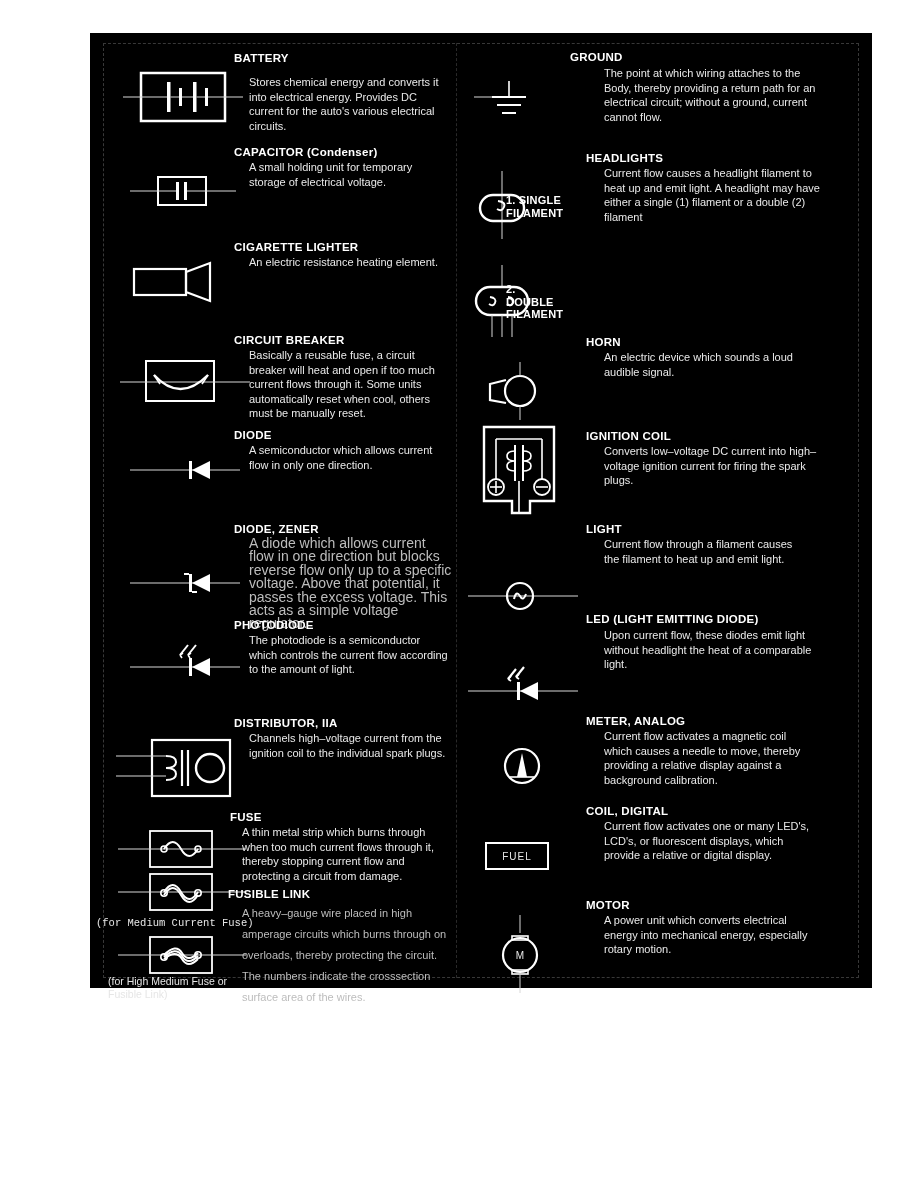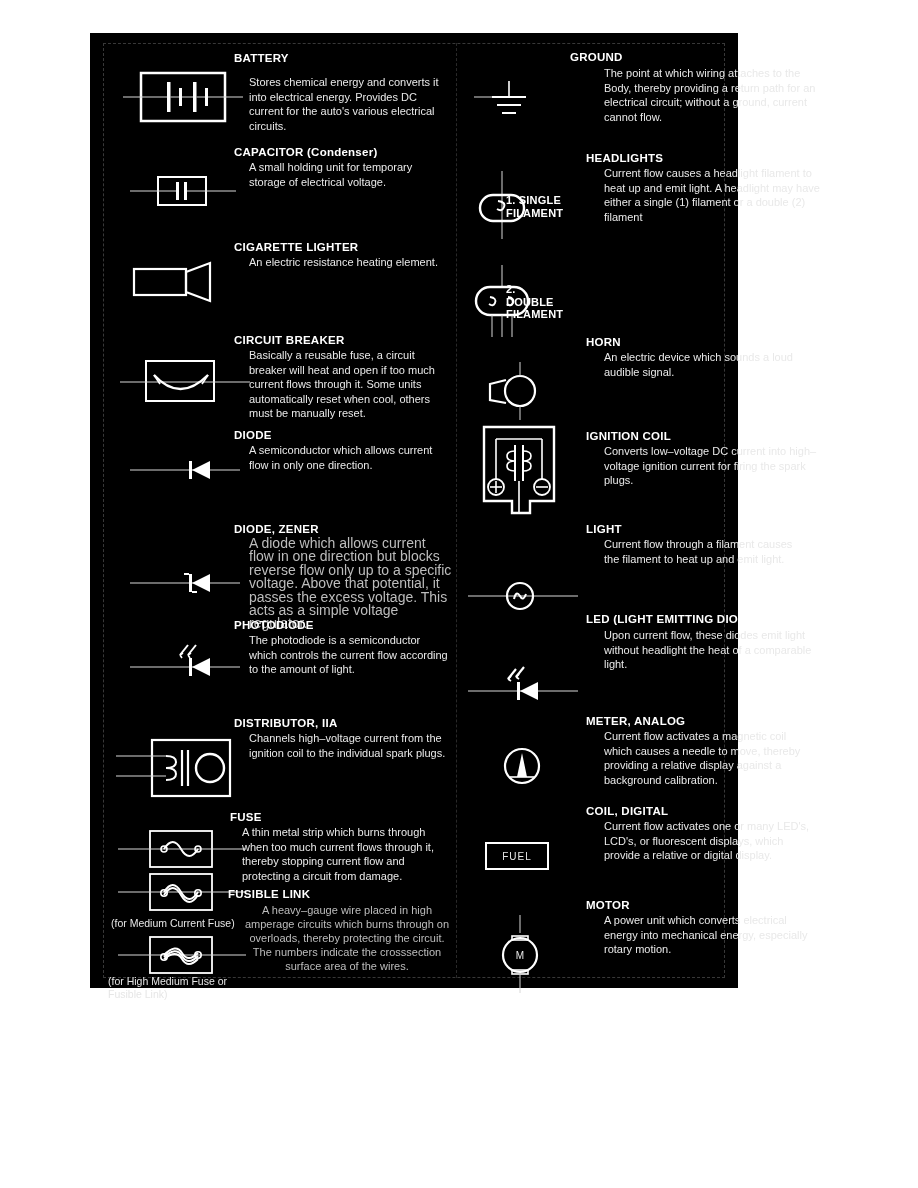--- a/index.html
+++ b/index.html
@@ -1,21 +1,21 @@
 <!DOCTYPE html>
 <html><head>
 <meta charset="utf-8">
 <style>
   html,body{margin:0;padding:0;background:#ffffff;}
   body{width:918px;height:1188px;font-family:"Liberation Sans",sans-serif;overflow:hidden;}
 
   #page{position:relative;width:918px;height:1188px;background:#ffffff;}
 
   #panel{
-    position:absolute;left:90px;top:33px;width:648px;height:955px;
+    position:absolute;left:90px;top:33px;width:782px;height:955px;
     background:#000000;
   }
   
   #inner-frame{
     position:absolute;left:13px;top:10px;right:13px;bottom:10px;
     border:1px dashed rgba(255,255,255,0.22);
     pointer-events:none;
   }
   
   #col-divider{
@@ -195,39 +195,39 @@
         <div class="sym" style="left:28px;top:835px;">
           <svg width="130" height="48" viewBox="0 0 130 48">
             <rect x="32" y="6" width="62" height="36" class="wh" stroke-width="1.8"></rect>
             <line x1="0" y1="24" x2="128" y2="24" class="wh thin"></line>
             <path d="M46,24 Q55,10 63,24 Q71,38 80,24" class="wh" stroke-width="2"></path>
             <path d="M46,27 Q55,13 63,27 Q71,41 80,27" class="wh" stroke-width="2"></path>
             <circle cx="46" cy="25" r="3.2" class="wh" stroke-width="1.6"></circle>
             <circle cx="80" cy="25" r="3.2" class="wh" stroke-width="1.6"></circle>
           </svg>
         </div>
-        <div class="txt caption" style="left:21px;top:884px;width:160px;">(for Medium Current Fuse)</div>
+        <div class="txt caption" style="left:6px;top:884px;width:160px;font-family:Liberation Mono, monospace;">(for Medium Current Fuse)</div>
         <div class="sym" style="left:28px;top:898px;">
           <svg width="130" height="48" viewBox="0 0 130 48">
             <rect x="32" y="6" width="62" height="36" class="wh" stroke-width="1.8"></rect>
             <line x1="0" y1="24" x2="128" y2="24" class="wh thin"></line>
             <path d="M46,24 Q58,12 64,22 Q70,32 80,22" class="wh" stroke-width="2"></path>
             <path d="M46,26 Q58,15 64,25 Q70,35 80,25" class="wh" stroke-width="2"></path>
             <path d="M46,28 Q58,18 64,28 Q70,38 80,28" class="wh" stroke-width="2"></path>
             <circle cx="46" cy="26" r="3.2" class="wh" stroke-width="1.6"></circle>
             <circle cx="80" cy="24" r="3.2" class="wh" stroke-width="1.6"></circle>
           </svg>
         </div>
         <div class="txt caption" style="left:18px;top:942px;width:170px;">(for High Medium Fuse or
 Fusible Link)</div>
 
         <div class="txt term" style="left:140px;top:778px;">FUSE</div>
         <div class="txt desc" style="left:152px;top:792px;width:208px;">A thin metal strip which burns through when too much current flows through it, thereby stopping current flow and protecting a circuit from damage.</div>
         <div class="txt term" style="left:138px;top:855px;">FUSIBLE LINK</div>
-        <div class="txt desc dim" style="left:152px;top:870px;width:210px;line-height:14px;text-align:center;">A heavy–gauge wire placed in high amperage circuits which burns through on overloads, thereby protecting the circuit. The numbers indicate the crosssection surface area of the wires.</div>
+        <div class="txt desc dim" style="left:152px;top:870px;width:210px;line-height:21px;">A heavy–gauge wire placed in high amperage circuits which burns through on overloads, thereby protecting the circuit. The numbers indicate the crosssection surface area of the wires.</div>
       </div>
 
     </div>
 
     <div class="column" id="col-right">
 
       <div class="entry">
         <div class="sym" style="left:8px;top:42px;">
           <svg width="90" height="60" viewBox="0 0 90 60">
             <line x1="45" y1="6" x2="45" y2="22" class="wh" stroke-width="1.6"></line>

